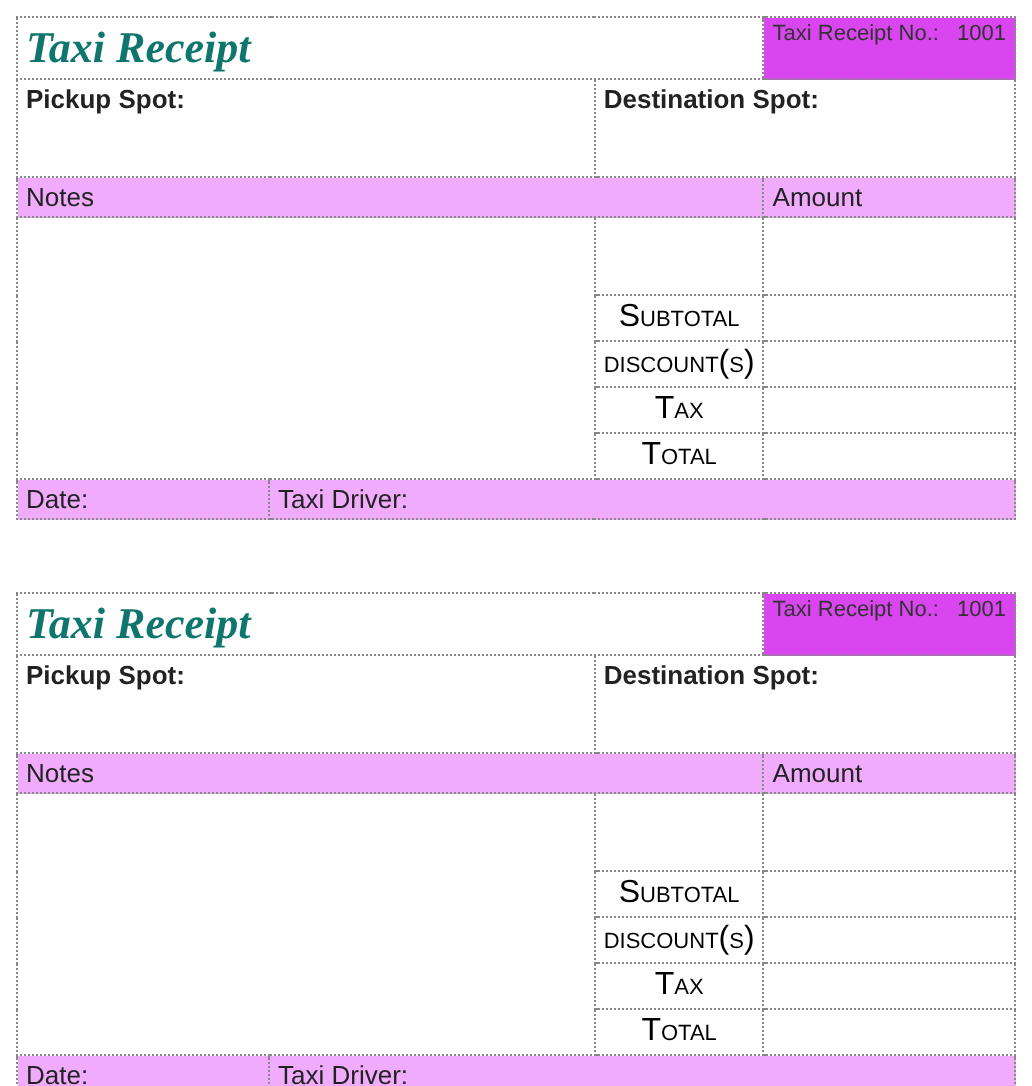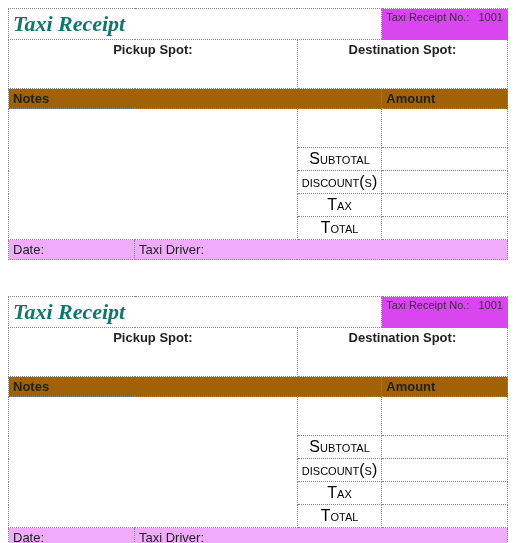--- a/index.html
+++ b/index.html
@@ -50,25 +50,24 @@
     display: inline;
     margin-left: 6px;
   }
   .spot-label {
     font-weight: bold;
     font-size: 13px;
     color: #222;
   }
   .spot-cell {
     height: 44px;
-    text-align: center;
   }
   .header-green {
-    background: #a16207;
-    font-weight: bold;
+    background: #f0abfc;
+    font-weight: normal;
     font-size: 13px;
     color: #222;
     padding: 3px 4px;
     text-align: left;
   }
   .body-tall {
     height: 34px;
   }
   .summary-label {
     font-variant: small-caps;

